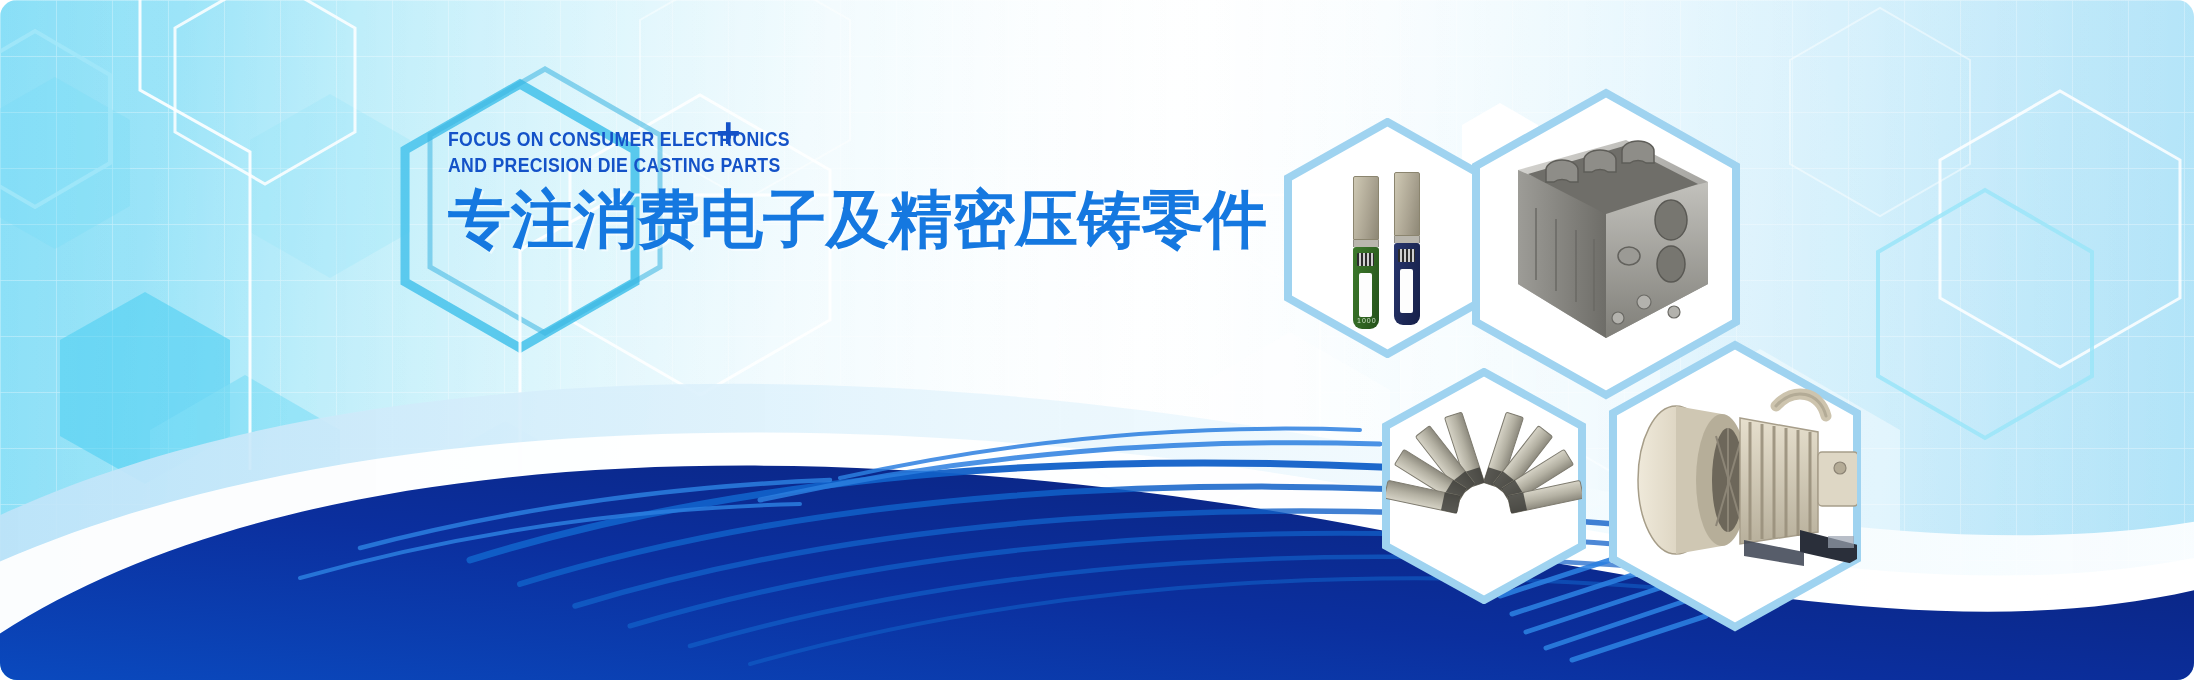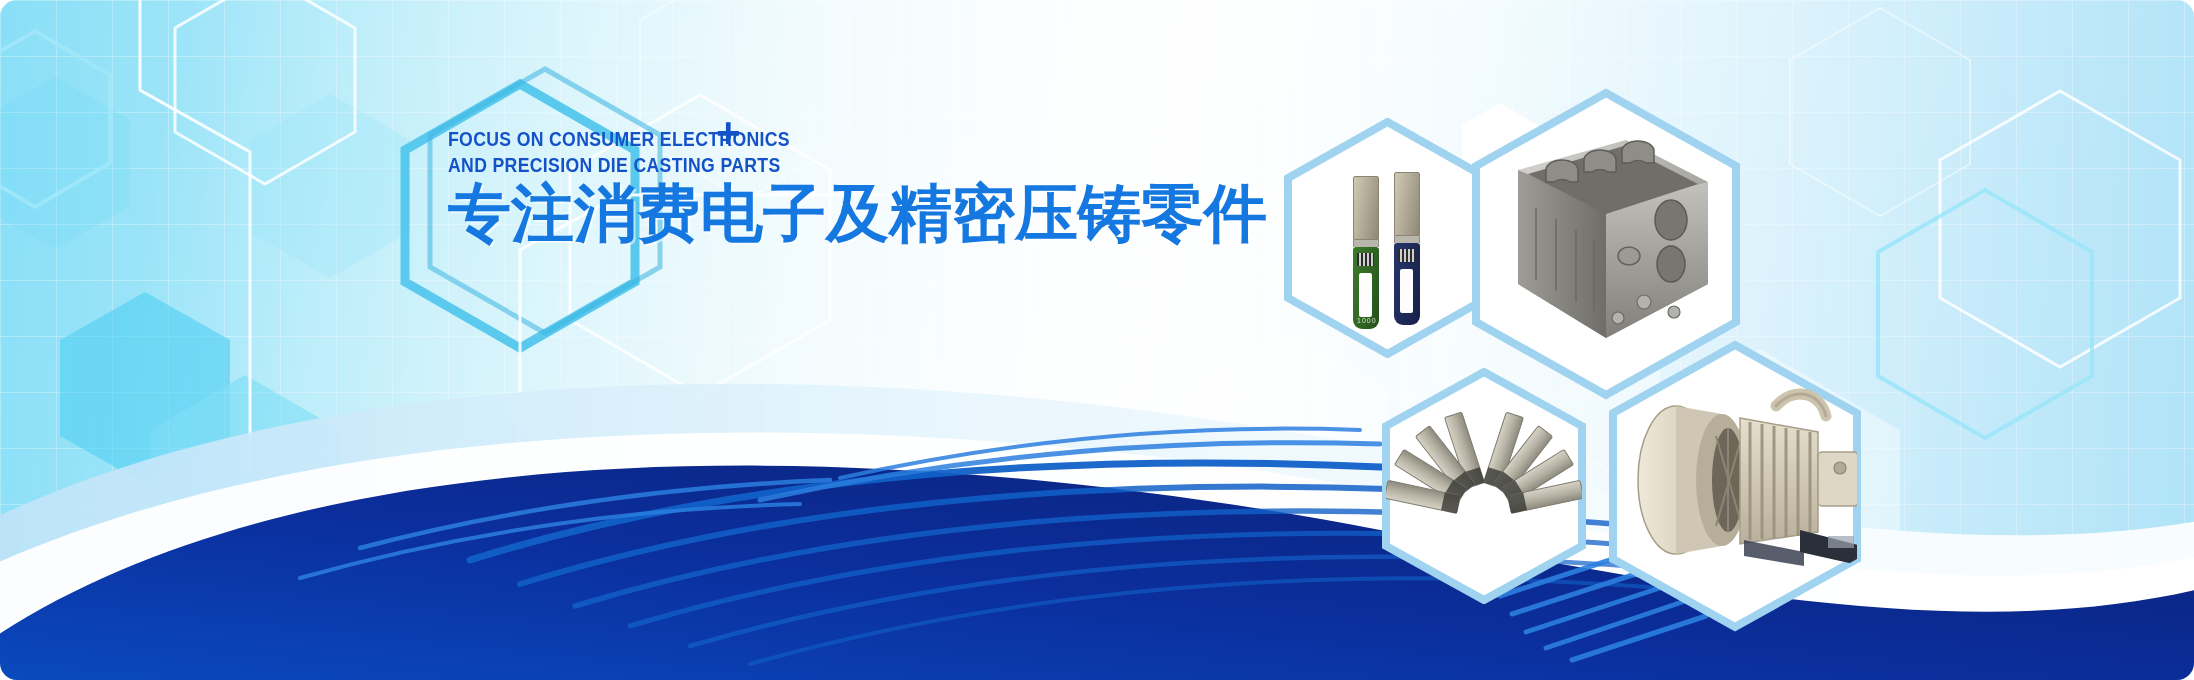--- a/index.html
+++ b/index.html
@@ -33,21 +33,21 @@
   }
 
   .h1{
     margin-top:14px; font-size:92px; line-height:96px; font-weight:bold;
     color:#1f6fe0; letter-spacing:0px; white-space:nowrap;
     text-shadow:
        4px 4px 0 #18217f, 3px 3px 0 #18217f, 2px 2px 0 #18217f,
        5px 5px 0 #18217f, 6px 6px 0 #18217f;
   }
   .h2{
-    font-size:63px; line-height:70px; font-weight:bold;
+    margin-top:6px; font-size:63px; line-height:70px; font-weight:bold;
     color:#1578e0; white-space:nowrap; letter-spacing:0px;
     text-shadow:2px 2px 0 rgba(255,255,255,.55);
   }
   .h3{
     position:relative; margin-top:10px; font-size:70px; line-height:80px;
     font-weight:bold; white-space:nowrap; color:#f4661b;
     -webkit-text-stroke:7px #ffffff; paint-order:stroke fill;
     letter-spacing:-1px;
   }
   .h3 .num{ font-size:94px; color:#ff5a12; vertical-align:-6px; }

